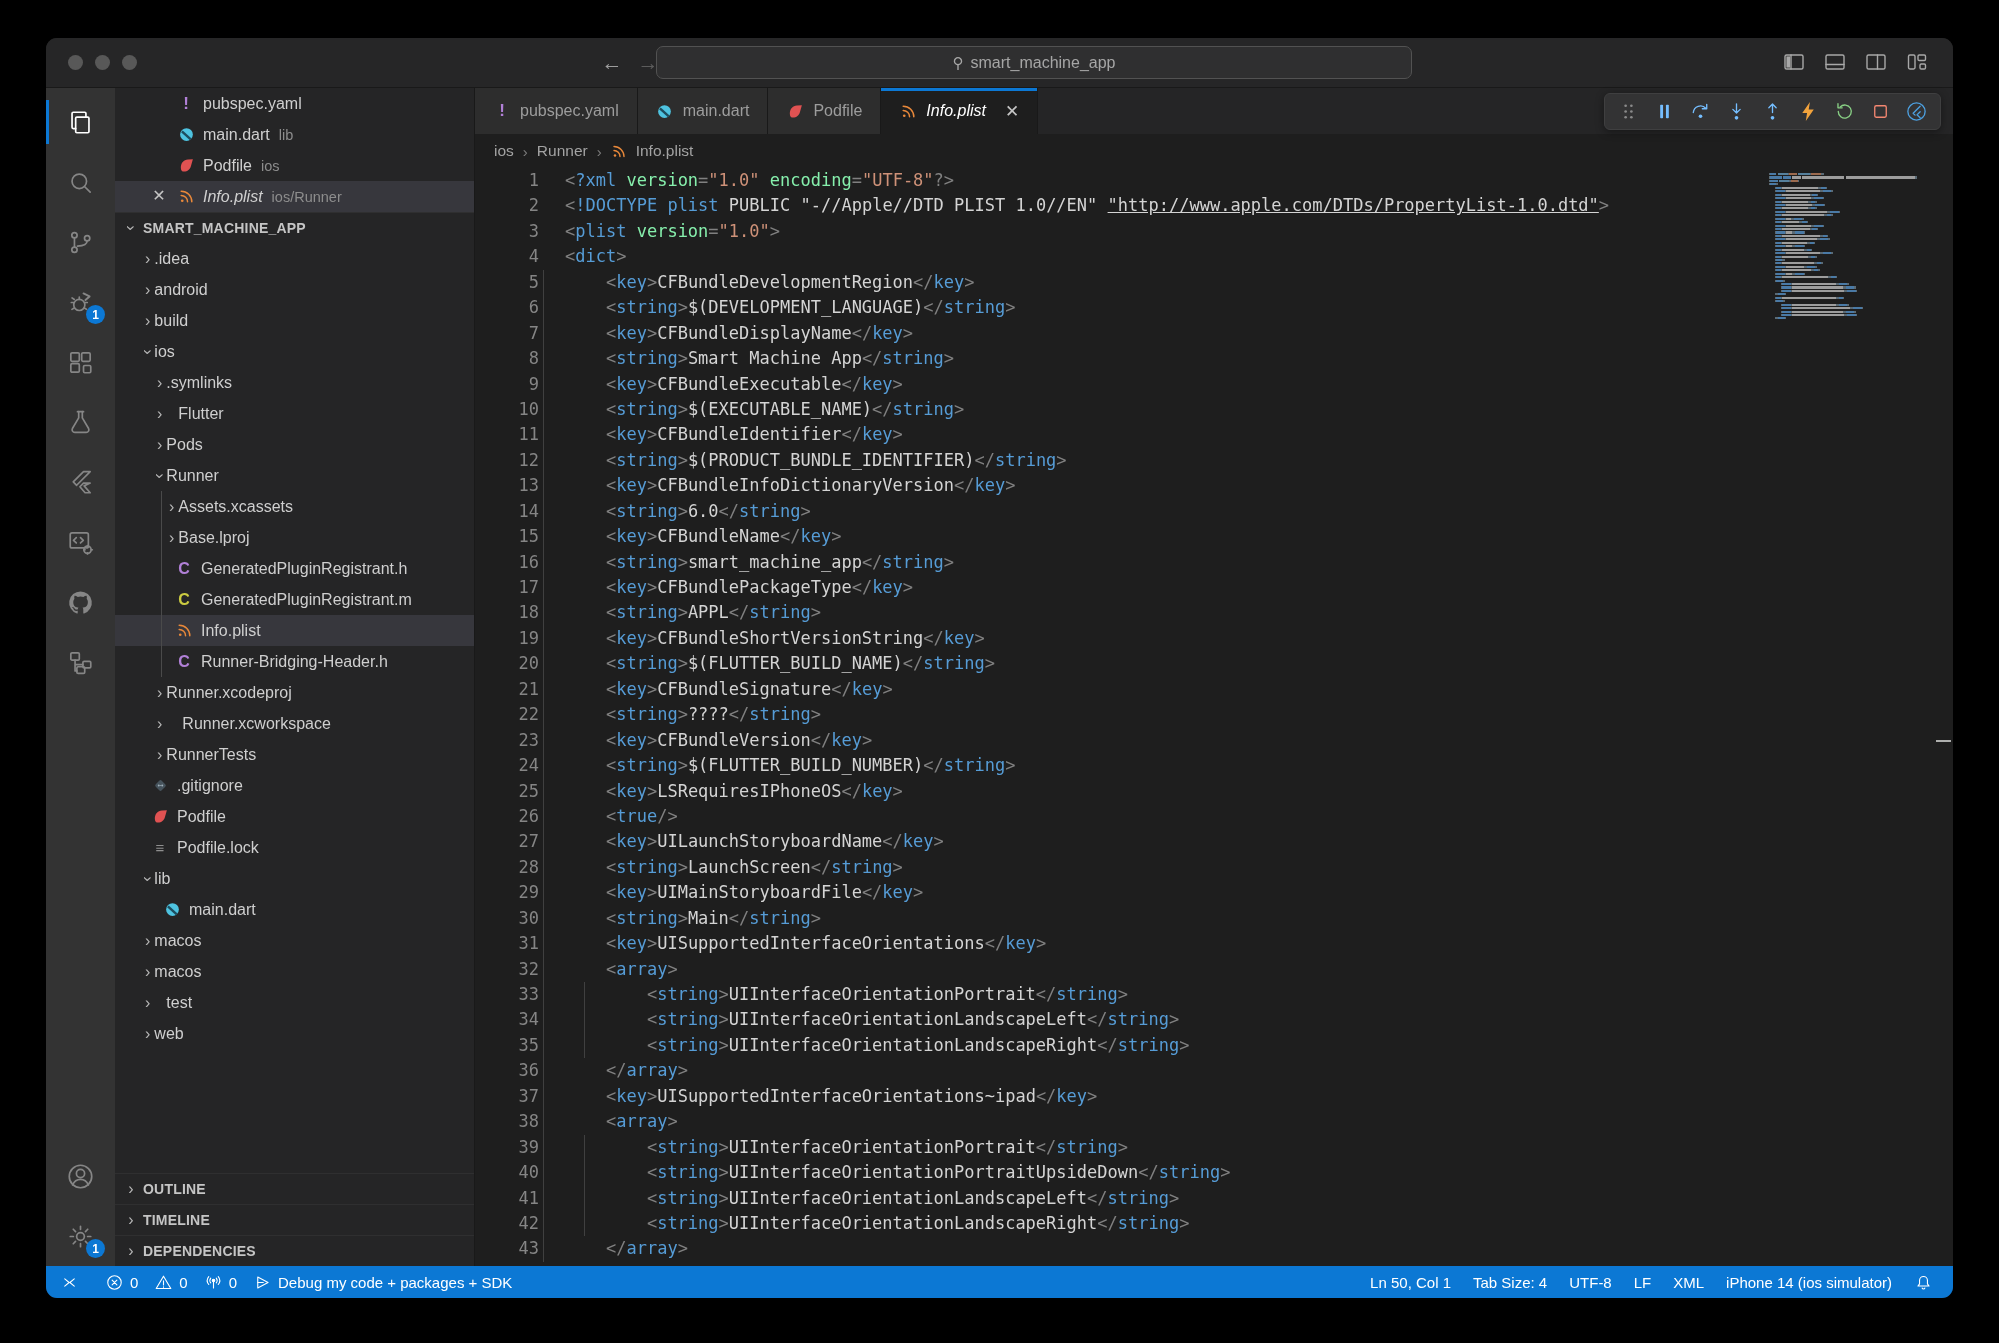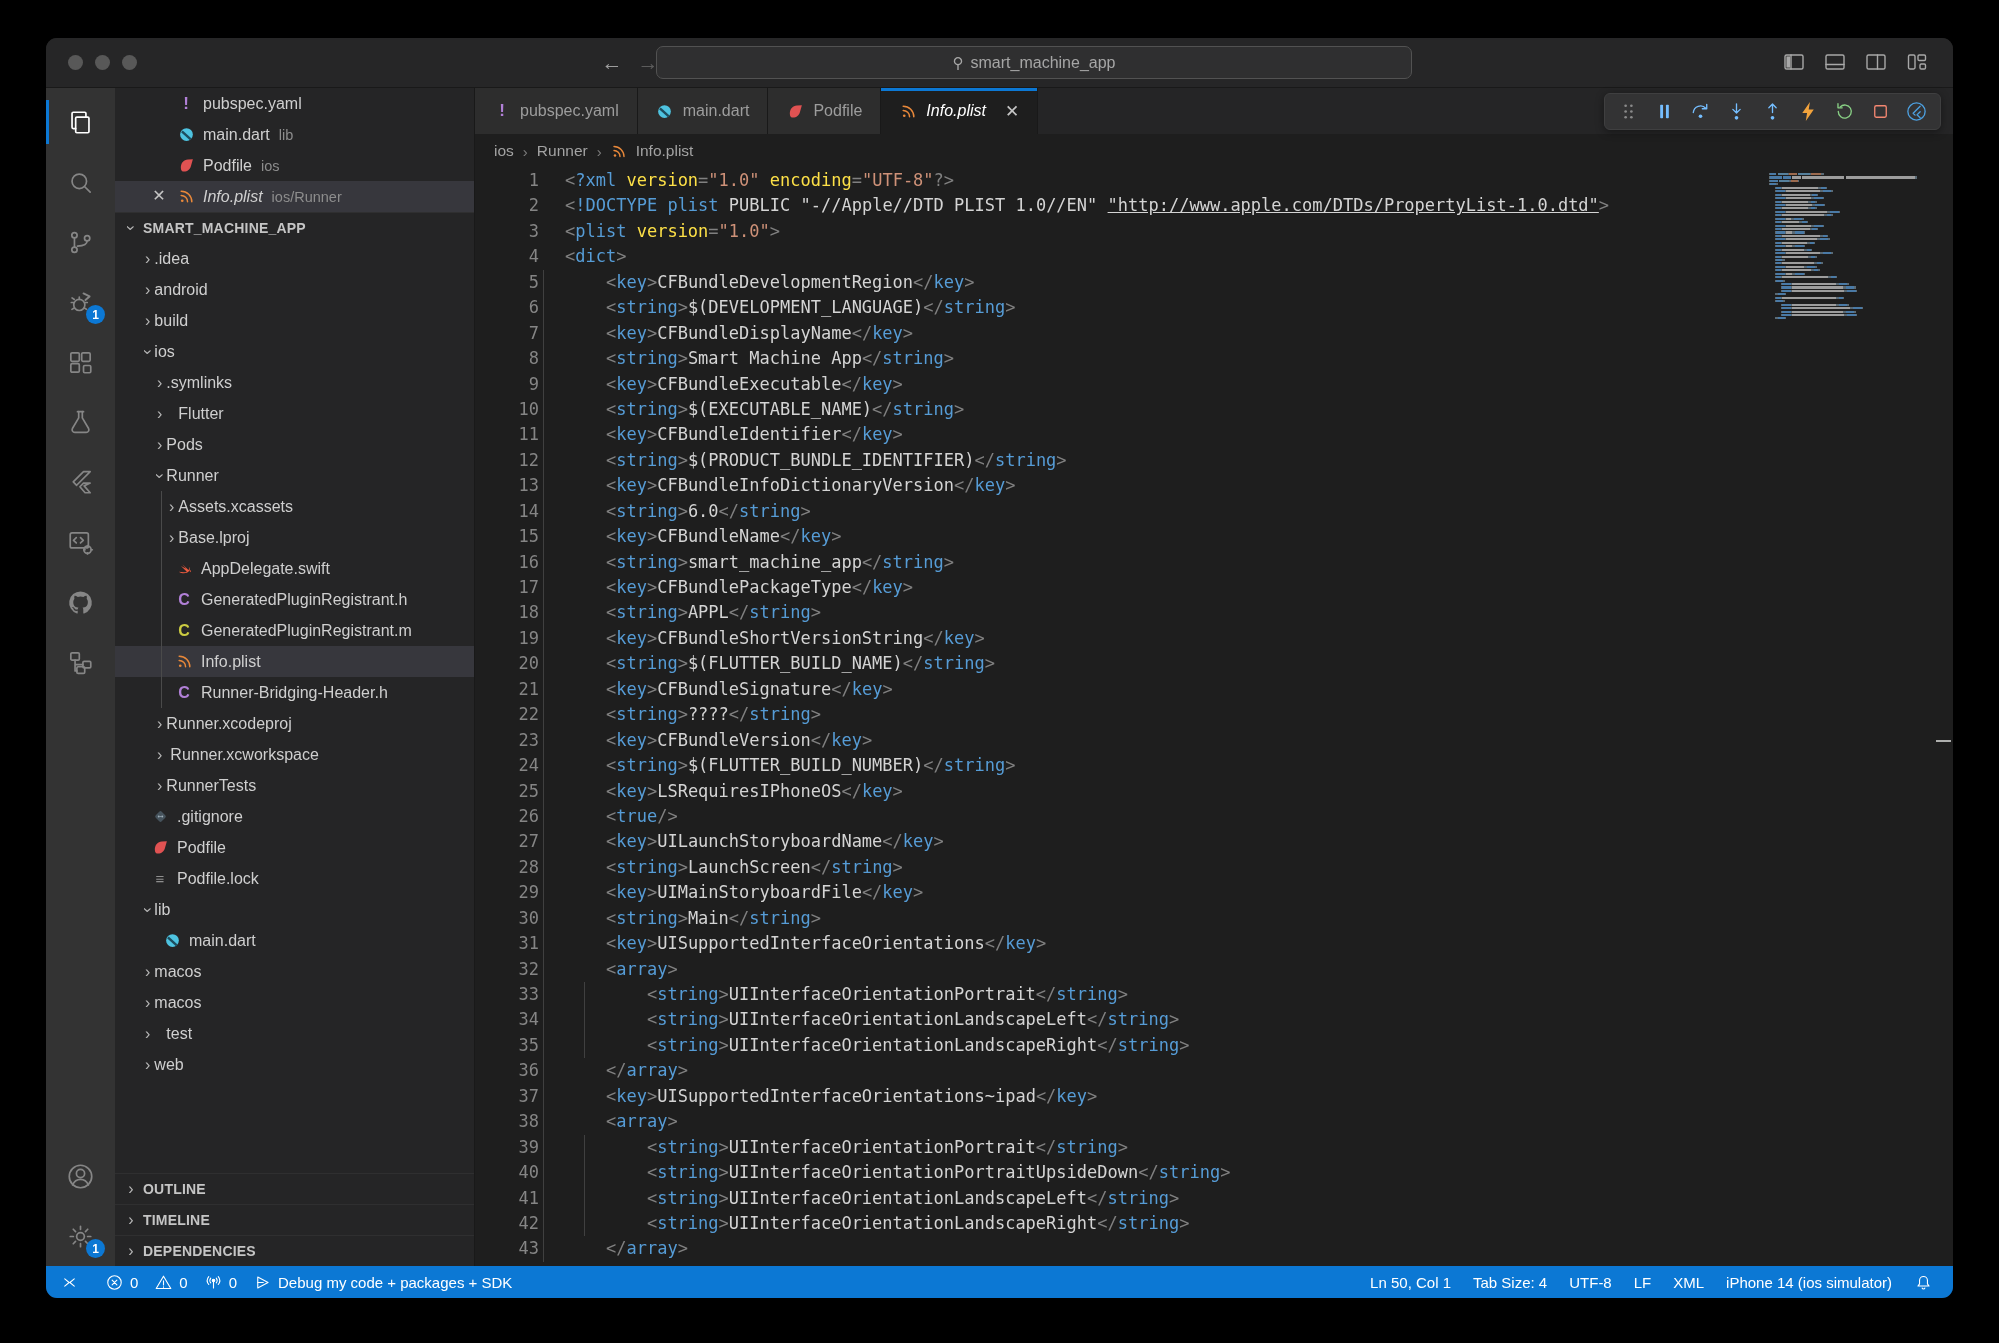--- a/index.html
+++ b/index.html
@@ -74,21 +74,21 @@
     color:#a3a3a3; font-size:15.5px; }
   .breadcrumb .bsep { color:#7c7c7c; font-size:15px; }
   .breadcrumb .fic { width:16px; height:16px; margin-right:0; }
 
   .code-area { flex:1; position:relative; overflow:hidden; font-family:"DejaVu Sans Mono","Liberation Mono",monospace;
     font-size:17px; line-height:25.45px; }
   .code-line { display:flex; height:25.45px; white-space:pre; }
   .ln { width:64px; flex:none; text-align:right; color:#858585; user-select:none; }
   .lc { padding-left:26px; position:relative; flex:1; }
   .iguide { position:absolute; top:0; bottom:0; width:1px; background:#404040; }
-  .tk-tag{color:#569cd6} .tk-punct{color:#808080} .tk-attr{color:#fde047}
+  .tk-tag{color:#569cd6} .tk-punct{color:#808080} .tk-attr{color:#86efac}
   .tk-str{color:#ce9178} .tk-txt{color:#d4d4d4} .tk-link{color:#d4d4d4; text-decoration:underline;}
 
   .minimap { position:absolute; top:5px; right:26px; width:158px; }
   .mm-line { height:2.1px; margin-bottom:1.35px; display:flex; }
   .mm-line span { height:100%; display:inline-block; }
   .cursor-tick { position:absolute; right:2px; top:572px; width:15px; height:2px; background:#aeafad; }
 
   
   .statusbar { height:32px; flex:none; background:#0c78d4; color:#fff; display:flex; align-items:center;
     font-size:15px; padding-right:16px; }
@@ -322,30 +322,20 @@
             <span style="margin-left:4px">Assets.xcassets</span>
           </div>
           <div class="row" style="padding-left:54px">
             <span class="tree-guide"></span>
             <span class="chev">›</span>
             <span style="margin-left:4px">Base.lproj</span>
           </div>
           <div class="row" style="padding-left:60px">
             <span class="tree-guide"></span>
             <span class="fic">
-              <svg viewBox="0 0 24 24">
-                <path d="M4 16.5c5.5 3.5 11.5 2.5 14.5-1 1.2-1.6 1.4-4 .2-6 .4 2-.2 3.7-1.2 4.7L9 6l5.3 6.5L7 8.3l8.3 8.2c-3.6 1.3-7.8.6-11.3 0z" fill="#ef5b3f"></path>
-                <path d="M18.7 15.5c1 .3 1.9 1 2.3 1.9.4-1.2 0-2.5-1.2-3.3z" fill="#ef5b3f"></path>
-              </svg>
-            </span>
-            <span>AppDelegate.swift</span>
-          </div>
-          <div class="row" style="padding-left:60px">
-            <span class="tree-guide"></span>
-            <span class="fic">
               <span style="color:#b180d7;font-size:16px;font-weight:bold">C</span>
             </span>
             <span>GeneratedPluginRegistrant.h</span>
           </div>
           <div class="row" style="padding-left:60px">
             <span class="tree-guide"></span>
             <span class="fic">
               <span style="color:#cbcb41;font-size:16px;font-weight:bold">C</span>
             </span>
             <span>GeneratedPluginRegistrant.m</span>
@@ -367,21 +357,21 @@
               <span style="color:#b180d7;font-size:16px;font-weight:bold">C</span>
             </span>
             <span>Runner-Bridging-Header.h</span>
           </div>
           <div class="row" style="padding-left:42px">
             <span class="chev">›</span>
             <span style="margin-left:4px">Runner.xcodeproj</span>
           </div>
           <div class="row" style="padding-left:42px">
             <span class="chev">›</span>
-            <span style="margin-left:8px">Runner.xcworkspace</span>
+            <span style="margin-left:20px">Runner.xcworkspace</span>
           </div>
           <div class="row" style="padding-left:42px">
             <span class="chev">›</span>
             <span style="margin-left:4px">RunnerTests</span>
           </div>
           <div class="row" style="padding-left:36px">
             <span class="fic">
               <svg viewBox="0 0 24 24">
                 <rect x="6" y="6" width="12" height="12" rx="2.5" transform="rotate(45 12 12)" fill="#46535c"></rect>
                 <circle cx="9.5" cy="12" r="1.3" fill="#9fb0ba"></circle>

